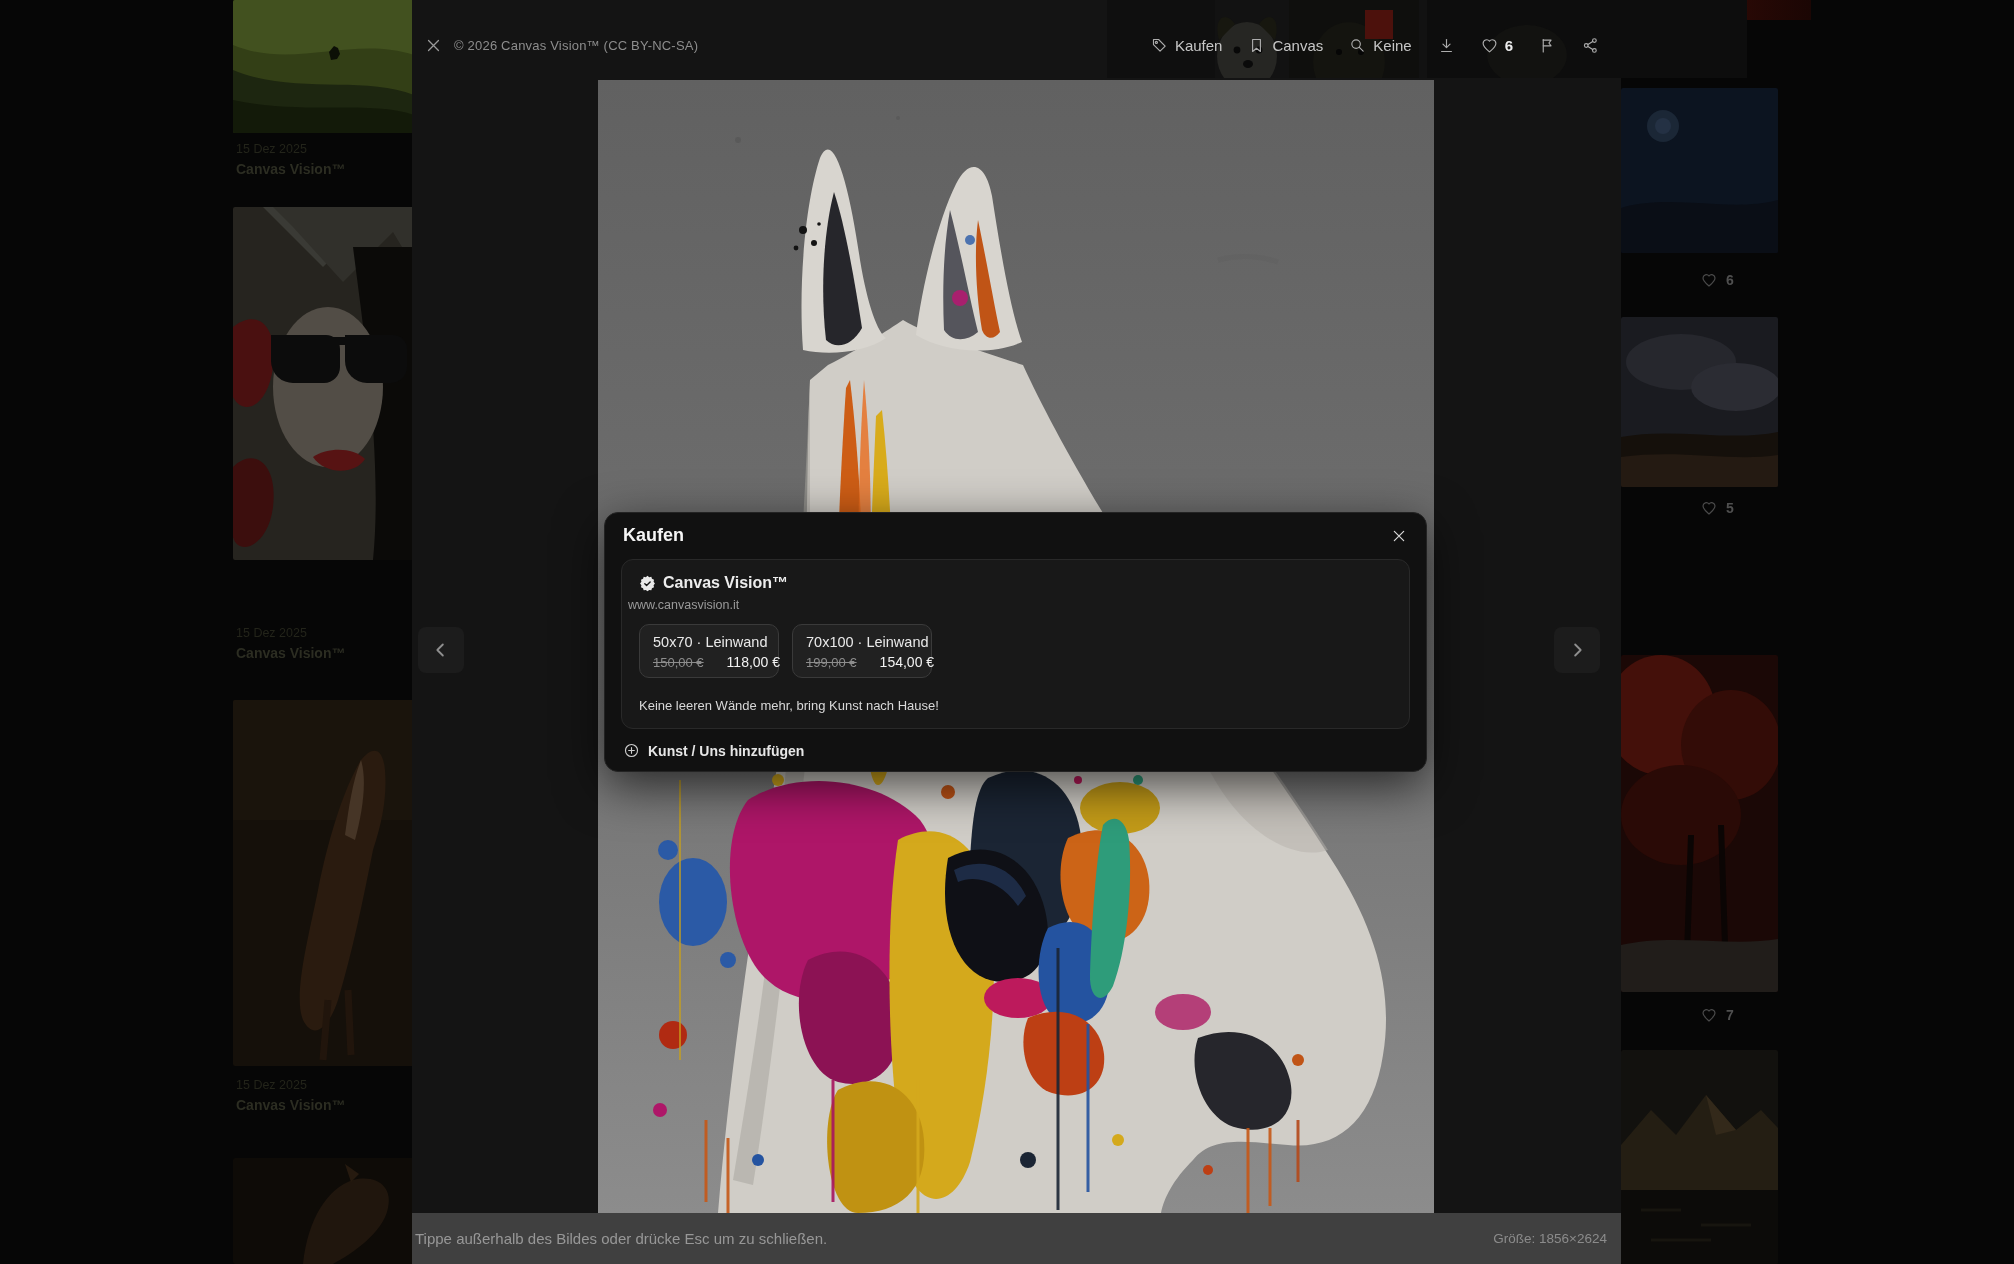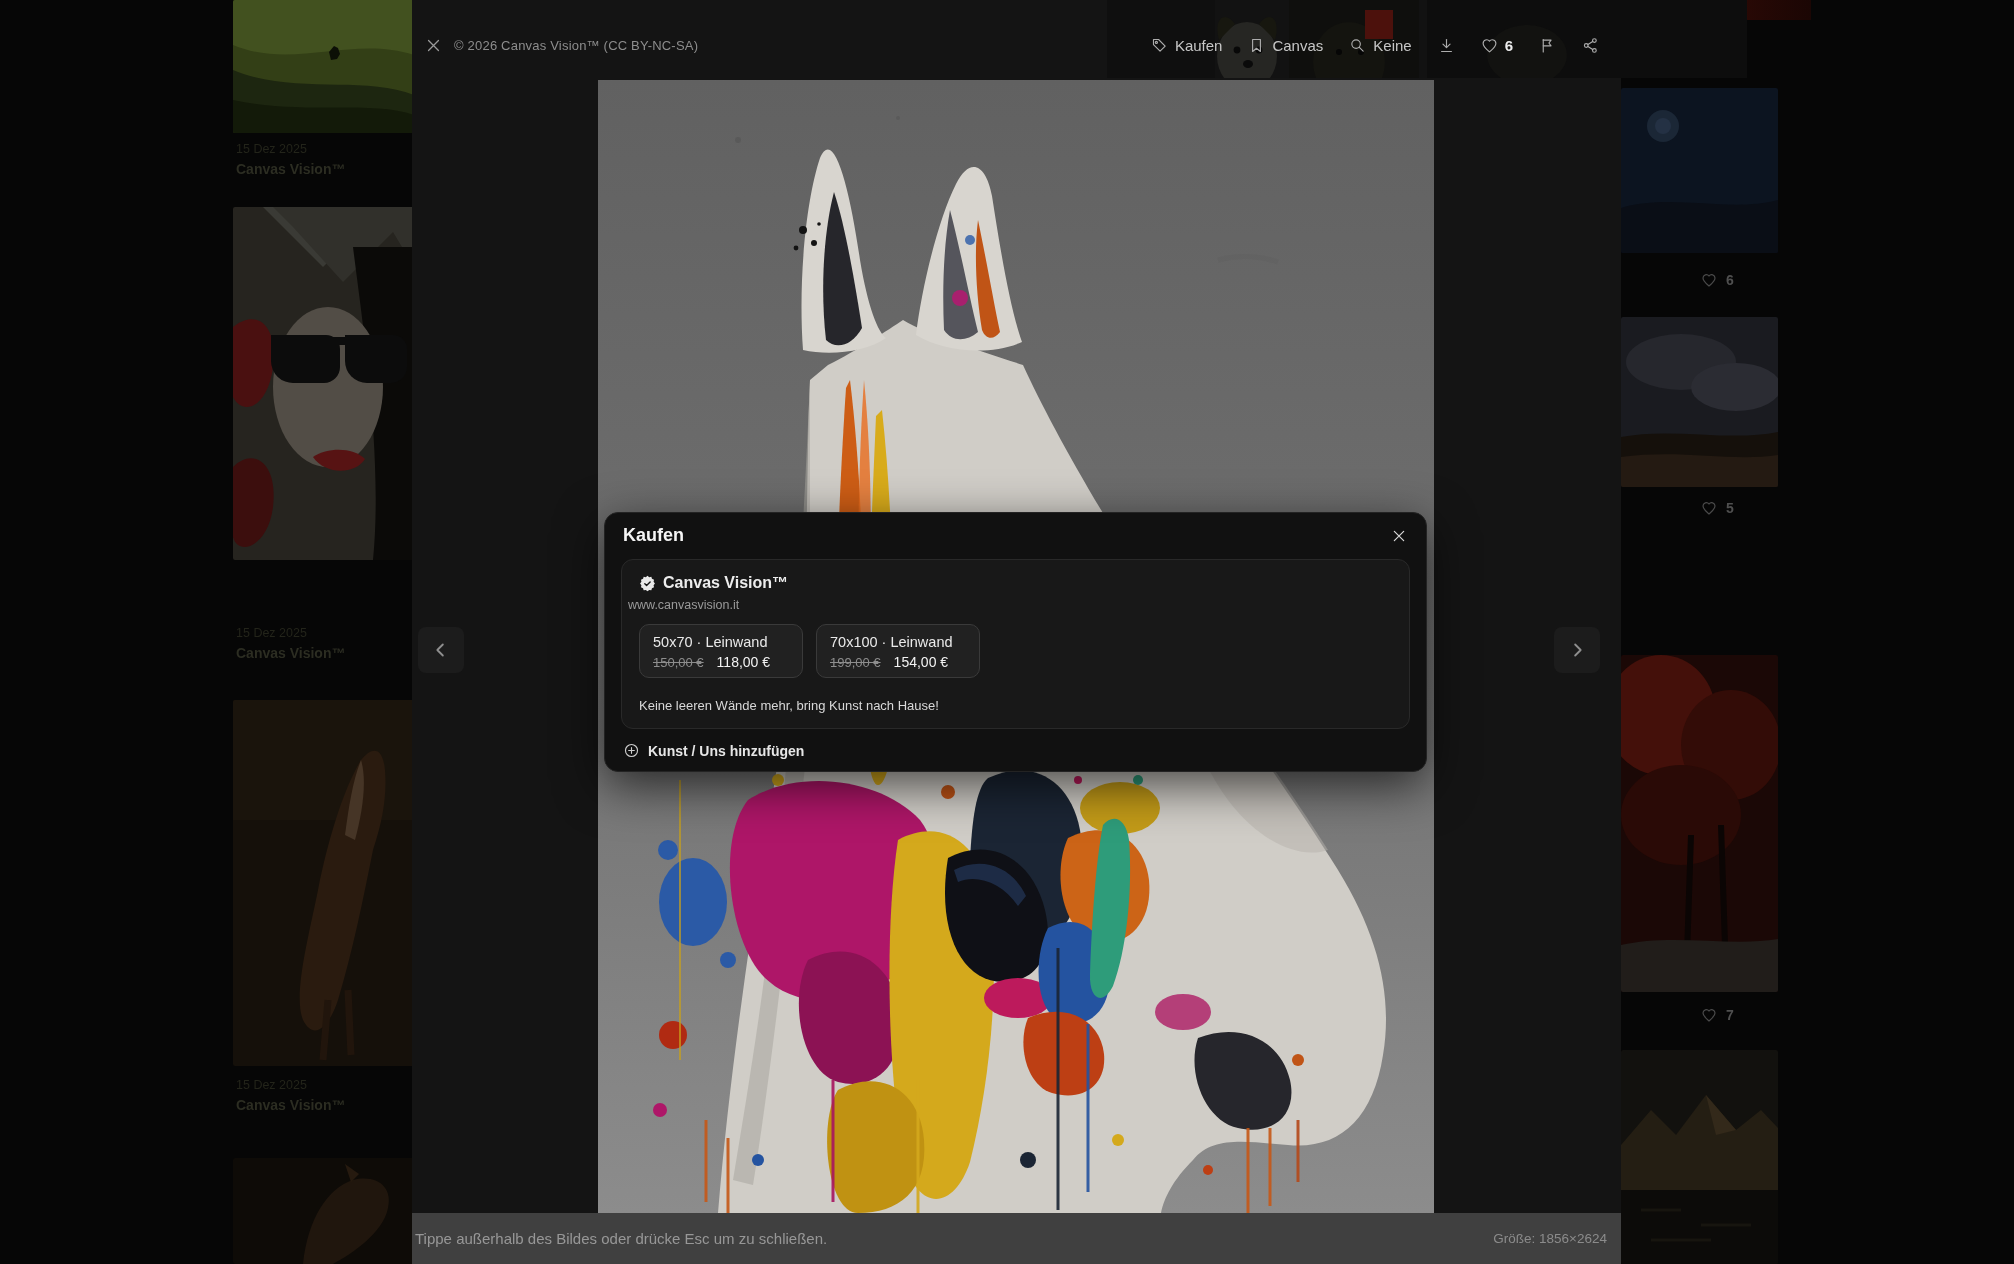--- a/index.html
+++ b/index.html
@@ -51,24 +51,24 @@
          border:1px solid #232323;border-radius:14px;box-shadow:0 14px 48px rgba(0,0,0,.65);box-sizing:border-box;}
   #modal-title{position:absolute;left:18px;top:12px;font-size:18px;font-weight:bold;color:#f5f5f5;}
   #modal-close{position:absolute;right:14px;top:10px;width:26px;height:26px;display:flex;align-items:center;justify-content:center;cursor:pointer;}
   #modal-close svg{width:16px;height:16px;stroke:#d9d9d9;stroke-width:1.8;stroke-linecap:round;}
   #offer-card{position:absolute;left:16px;top:46px;width:789px;height:170px;background:#181818;
               border:1px solid #292929;border-radius:12px;box-sizing:border-box;}
   #seller-row{position:absolute;left:17px;top:14px;display:flex;align-items:center;gap:7px;cursor:pointer;}
   #seller-name{font-size:16px;font-weight:bold;color:#ededed;}
   #seller-url{position:absolute;left:6px;top:38px;font-size:12.5px;color:#9a9a9a;text-align:right;}
   #offers-row{position:absolute;left:17px;top:64px;display:flex;gap:13px;}
-  .offer-btn{width:164px;height:54px;box-sizing:border-box;background:#212121;border:1px solid #3a3a3a;
+  .offer-btn{width:140px;height:54px;box-sizing:border-box;background:#212121;border:1px solid #3a3a3a;
              border-radius:10px;padding:9px 13px;cursor:pointer;}
   .offer-line1{font-size:14.5px;color:#e9e9e9;margin-bottom:4px;white-space:nowrap;}
-  .offer-line2{display:flex;align-items:baseline;gap:13px;white-space:nowrap;}
+  .offer-line2{display:flex;align-items:baseline;gap:23px;white-space:nowrap;}
   .offer-old{font-size:13px;color:#8d8d8d;text-decoration:line-through;}
   .offer-price{font-size:14px;font-weight:normal;color:#f3f3f3;}
   #tagline{position:absolute;left:17px;top:138px;font-size:13px;color:#d8d8d8;}
   #add-row{position:absolute;left:18px;top:229px;display:flex;align-items:center;gap:8px;cursor:pointer;}
   #add-row svg{width:17px;height:17px;stroke:#cfcfcf;fill:none;stroke-width:1.6;stroke-linecap:round;}
   #add-label{font-size:14px;font-weight:600;color:#e6e6e6;}
 </style>
 </head>
 <body>
 

